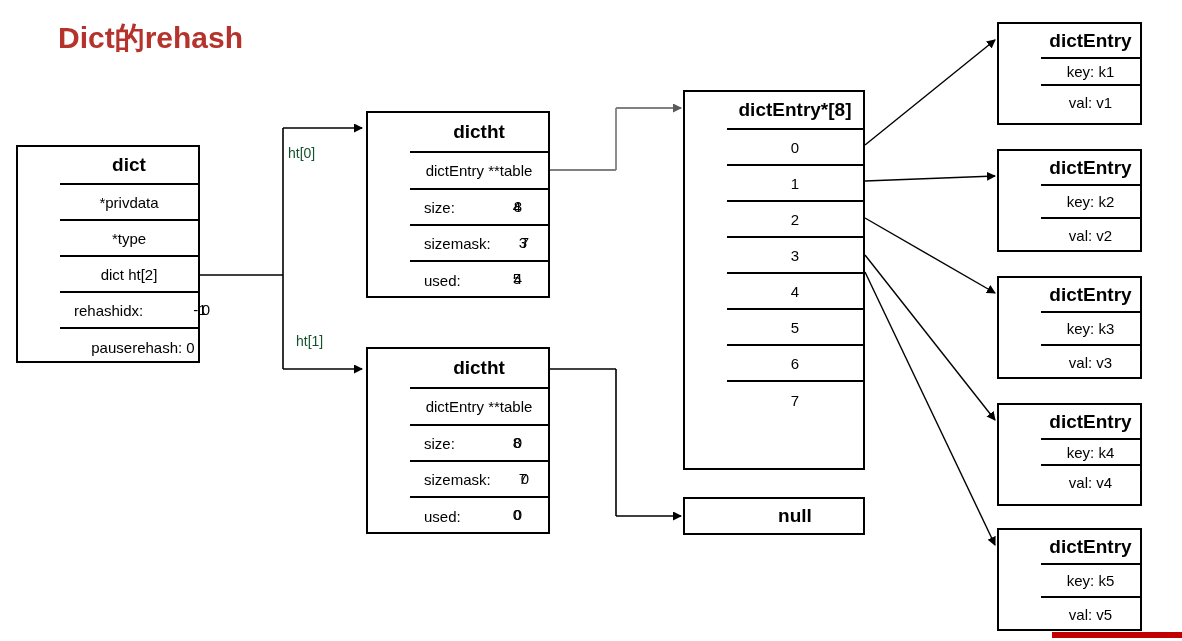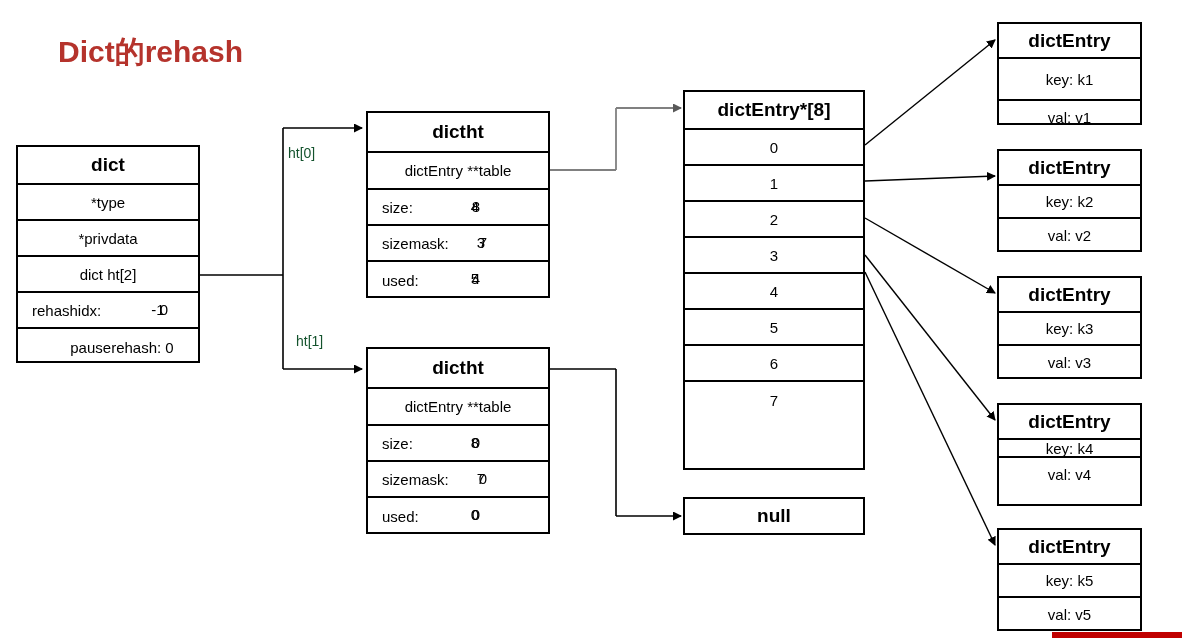--- a/index.html
+++ b/index.html
@@ -36,20 +36,21 @@
   }
   .row {
     box-sizing: border-box;
     border-bottom: 2px solid #000000;
     display: flex;
     align-items: center;
     justify-content: center;
     font-size: 15px;
     color: #000000;
     white-space: nowrap;
+    margin-left: 42px;
   }
   .row:last-child {
     border-bottom: none;
   }
   .row.head {
     font-weight: bold;
     font-size: 19px;
   }
   .row.kv {
     justify-content: flex-start;
@@ -71,21 +72,21 @@
     top: -10px;
     width: 40px;
     text-align: center;
     font-size: 15px;
     color: #000;
   }
   
   #title {
     position: absolute;
     left: 58px;
-    top: 32px;
+    top: 18px;
     font-size: 30px;
     font-weight: bold;
     color: #b5332c;
     letter-spacing: 0px;
     white-space: nowrap;
   }
   
   .edge-label {
     position: absolute;
     font-size: 14px;
@@ -143,22 +144,22 @@
       <path d="M865,218 L995,293" marker-end="url(#arrow-k)"></path>
       <path d="M865,255 L995,420" marker-end="url(#arrow-k)"></path>
       <path d="M865,272 L995,545" marker-end="url(#arrow-k)"></path>
     </g>
   </svg>
 
   <div id="title">Dict的rehash</div>
 
   <div class="box" style="left:16px; top:145px; width:184px; height:218px;">
     <div class="row head" style="height:38px;">dict</div>
+    <div class="row" style="height:36px;">*privdata</div>
     <div class="row" style="height:36px;">*type</div>
-    <div class="row" style="height:36px;">*privdata</div>
     <div class="row" style="height:36px;">dict ht[2]</div>
     <div class="row kv" style="height:36px;">
       <span class="kv-label">rehashidx:</span>
       <span class="stack" style="left:140px; top:18px;">
         <span>-1</span>
         <span style="left:-14px;">0</span>
       </span>
     </div>
     <div class="row" style="height:36px;padding-left:28px;">pauserehash: 0</div>
   </div>
@@ -229,39 +230,39 @@
     <div class="row" style="height:36px;">6</div>
     <div class="row" style="height:36px;">7</div>
   </div>
 
   <div class="box" style="left:683px; top:497px; width:182px; height:38px;">
     <div class="row head" style="height:100%;">null</div>
   </div>
 
   <div class="box" style="left:997px; top:22px; width:145px; height:103px;">
     <div class="row head" style="height:35px;">dictEntry</div>
-    <div class="row" style="height:42px;">key: k1</div>
+    <div class="row" style="height:27px;">key: k1</div>
     <div class="row" style="height:33px;border-radius:13px;">val: v1</div>
   </div>
 
   <div class="box" style="left:997px; top:149px; width:145px; height:103px;">
     <div class="row head" style="height:35px;">dictEntry</div>
     <div class="row" style="height:33px;">key: k2</div>
     <div class="row" style="height:33px;">val: v2</div>
   </div>
 
   <div class="box" style="left:997px; top:276px; width:145px; height:103px;">
     <div class="row head" style="height:35px;">dictEntry</div>
     <div class="row" style="height:33px;">key: k3</div>
     <div class="row" style="height:33px;">val: v3</div>
   </div>
 
   <div class="box" style="left:997px; top:403px; width:145px; height:103px;">
     <div class="row head" style="height:35px;">dictEntry</div>
-    <div class="row" style="height:18px;">key: k4</div>
+    <div class="row" style="height:26px;">key: k4</div>
     <div class="row" style="height:33px;">val: v4</div>
   </div>
 
   <div class="box" style="left:997px; top:528px; width:145px; height:103px;">
     <div class="row head" style="height:35px;">dictEntry</div>
     <div class="row" style="height:33px;">key: k5</div>
     <div class="row" style="height:33px;">val: v5</div>
   </div>
 
   <div id="accent-bar"></div>

